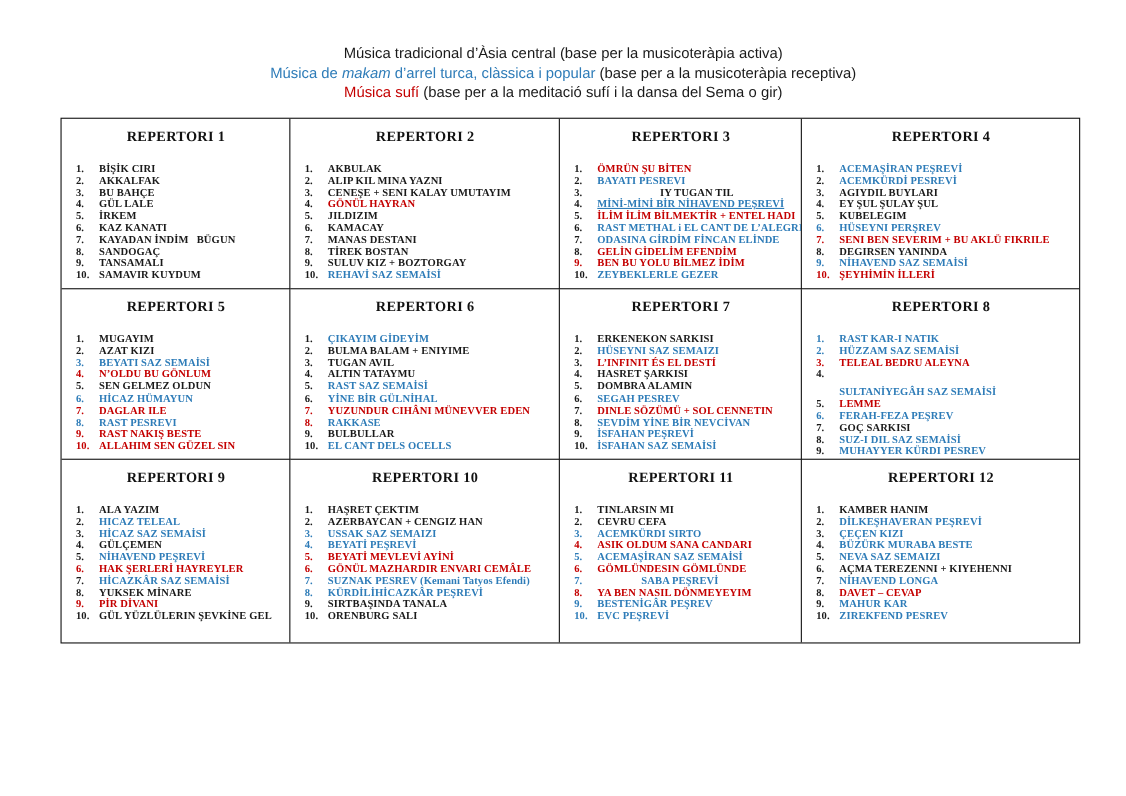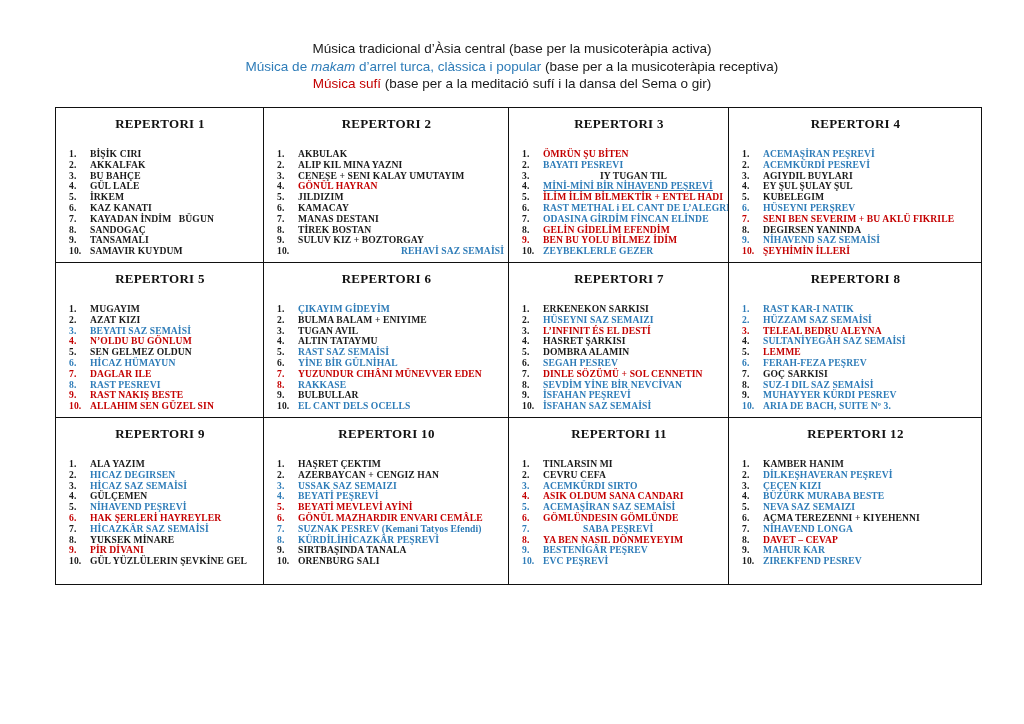--- a/index.html
+++ b/index.html
@@ -158,21 +158,21 @@
           <div class="song-row">
             <span class="num" style="color: rgb(26, 26, 26);">8.</span>
             <span class="txt" style="color: rgb(26, 26, 26);">TİREK BOSTAN</span>
           </div>
           <div class="song-row">
             <span class="num" style="color: rgb(26, 26, 26);">9.</span>
             <span class="txt" style="color: rgb(26, 26, 26);">SULUV KIZ + BOZTORGAY</span>
           </div>
           <div class="song-row">
             <span class="num" style="color: rgb(26, 26, 26);">10.</span>
-            <span class="txt" style="color: rgb(46, 124, 184); text-align: right;">REHAVİ SAZ SEMAİSİ</span>
+            <span class="txt" style="color: rgb(46, 124, 184);">REHAVİ SAZ SEMAİSİ</span>
           </div>
         </div>
       </div>
       <div class="cell">
         <div class="cell-title">REPERTORI 3</div>
         <div class="song-list">
           <div class="song-row">
             <span class="num" style="color: rgb(26, 26, 26);">1.</span>
             <span class="txt" style="color: rgb(196, 0, 0);">ÖMRÜN ŞU BİTEN</span>
           </div>
@@ -404,21 +404,21 @@
           <div class="song-row">
             <span class="num" style="color: rgb(46, 124, 184);">2.</span>
             <span class="txt" style="color: rgb(46, 124, 184);">HÜZZAM SAZ SEMAİSİ</span>
           </div>
           <div class="song-row">
             <span class="num" style="color: rgb(196, 0, 0);">3.</span>
             <span class="txt" style="color: rgb(196, 0, 0);">TELEAL BEDRU ALEYNA</span>
           </div>
           <div class="song-row">
             <span class="num" style="color: rgb(26, 26, 26);">4.</span>
-            <span class="txt" style="color: rgb(46, 124, 184);">SULTANİYEGÂH SAZ SEMAİSİ</span>
+            <span class="txt" style="color: rgb(46, 124, 184); margin-top: 16px;">SULTANİYEGÂH SAZ SEMAİSİ</span>
           </div>
           <div class="song-row">
             <span class="num" style="color: rgb(26, 26, 26);">5.</span>
             <span class="txt" style="color: rgb(196, 0, 0);">LEMME</span>
           </div>
           <div class="song-row">
             <span class="num" style="color: rgb(46, 124, 184);">6.</span>
             <span class="txt" style="color: rgb(46, 124, 184);">FERAH-FEZA PEŞREV</span>
           </div>
           <div class="song-row">
@@ -441,21 +441,21 @@
       </div>
       <div class="cell">
         <div class="cell-title">REPERTORI 9</div>
         <div class="song-list">
           <div class="song-row">
             <span class="num" style="color: rgb(26, 26, 26);">1.</span>
             <span class="txt" style="color: rgb(26, 26, 26);">ALA YAZIM</span>
           </div>
           <div class="song-row">
             <span class="num" style="color: rgb(26, 26, 26);">2.</span>
-            <span class="txt" style="color: rgb(46, 124, 184);">HICAZ DEGIRSEN</span>
+            <span class="txt" style="color: rgb(46, 124, 184);">HICAZ TELEAL</span>
           </div>
           <div class="song-row">
             <span class="num" style="color: rgb(26, 26, 26);">3.</span>
             <span class="txt" style="color: rgb(46, 124, 184);">HİCAZ SAZ SEMAİSİ</span>
           </div>
           <div class="song-row">
             <span class="num" style="color: rgb(26, 26, 26);">4.</span>
             <span class="txt" style="color: rgb(26, 26, 26);">GÜLÇEMEN</span>
           </div>
           <div class="song-row">

